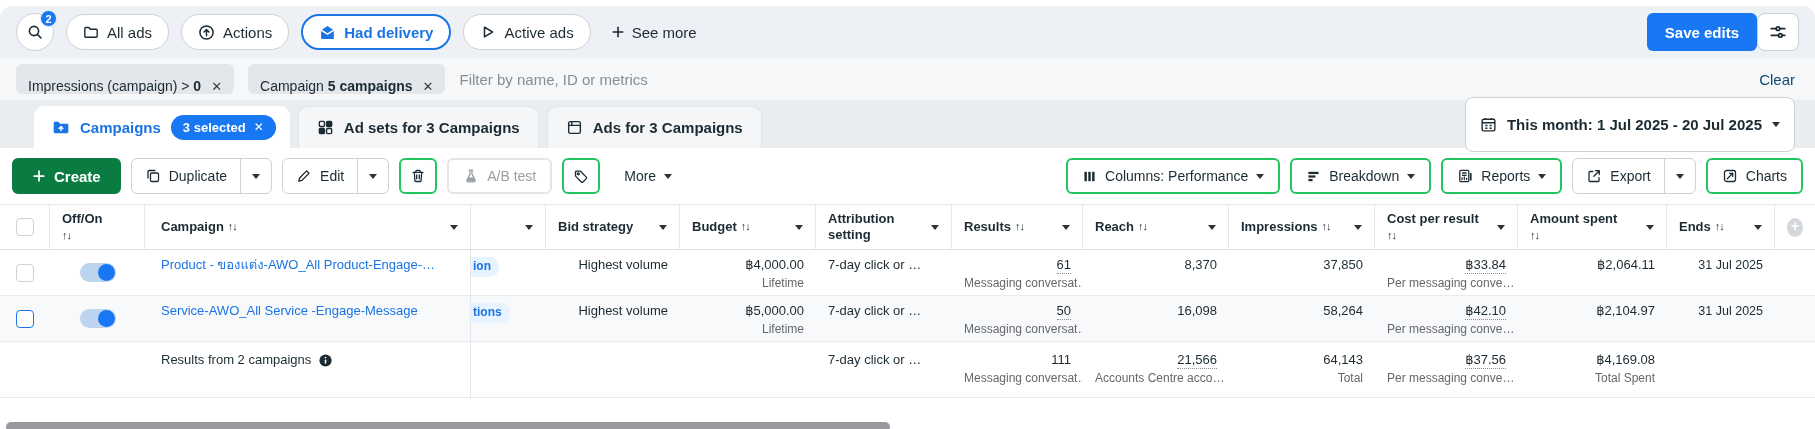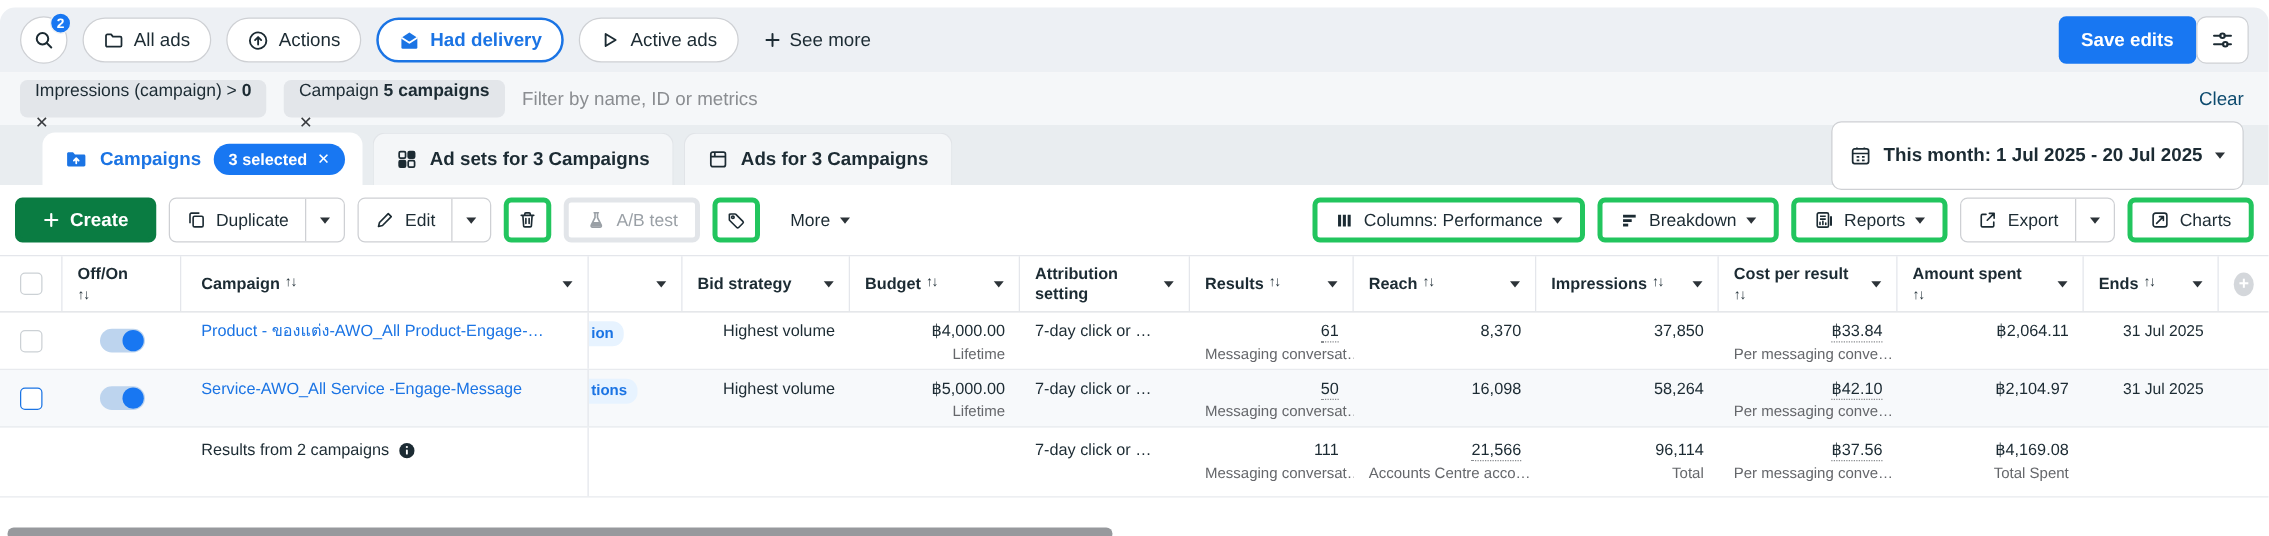--- a/index.html
+++ b/index.html
@@ -41,22 +41,22 @@
   .sliders-btn {
     width:42px; height:38px; background:#fff; border:1px solid #ced0d4; border-radius:8px;
     display:flex; align-items:center; justify-content:center; cursor:pointer;
   }
 
   
   .filterbar {
     height:42px; background:#f5f7f9; display:flex; align-items:center; padding:0 16px; gap:14px;
   }
   .chip {
-    height:30px; background:#e3e6ea; border-radius:6px; display:flex; align-items:flex-start;
-    gap:10px; padding:0 12px; font-size:14px; cursor:pointer; white-space:nowrap;flex-direction:column;
+    height:30px; background:#e3e6ea; border-radius:6px; display:flex; align-items:flex-end;
+    gap:10px; padding:0 12px; font-size:14px; cursor:pointer; white-space:nowrap;
   }
   .chip b { font-weight:700; }
   .chip .x { font-size:13px; color:#3a3d41; cursor:pointer; }
   .filter-input {
     flex:1; border:none; background:transparent; outline:none; font-size:15px;
     font-family:inherit; color:#1c2b33;
   }
   .filter-input::placeholder { color:#8a8d91; }
   .clear { font-size:15px; color:#0c4a6e; cursor:pointer; padding-right:4px; }
 
@@ -78,21 +78,21 @@
   .date-btn {
     margin-left:auto; align-self:center; height:55px; background:#fff; border:1px solid #ced0d4;
     border-radius:8px; display:flex; align-items:center; gap:10px; padding:0 14px;
     font-size:15px; font-weight:600; cursor:pointer; white-space:nowrap;
   }
 
   
   .card { background:#fff; }
   .toolbar { height:56px; display:flex; align-items:center; padding:0 12px; gap:10px; }
   .btn {
-    height:36px; background:#fff; border:4px solid #22c55e; border-radius:6px;
+    height:36px; background:#fff; border:2px solid #22c55e; border-radius:6px;
     display:flex; align-items:center; gap:8px; padding:0 14px; font-size:14px; font-weight:500;
     cursor:pointer; white-space:nowrap;
   }
   .btn.green { background:#0a7c42; border-color:#0a7c42; color:#fff; font-weight:700; font-size:15px; padding:0 18px; }
   .btn.disabled { color:#9aa0a6; border-color:#e2e5e9; cursor:default; }
   .split { display:flex; height:36px; border:1px solid #ced0d4; border-radius:6px; overflow:hidden; background:#fff; }
   .split .seg {
     display:flex; align-items:center; gap:8px; padding:0 13px; font-size:14px; font-weight:500; cursor:pointer;
   }
   .split .seg + .seg { border-left:1px solid #ced0d4; padding:0 11px; }
@@ -490,21 +490,21 @@
               <circle cx="8" cy="4.9" r="0.95" fill="#fff"></circle>
             </svg>
         </span>
       </div>
       <div class="td"></div>
       <div class="td"></div>
       <div class="td"></div>
       <div class="td"><span>7-day click or …</span></div>
       <div class="td r"><span>111</span><div class="sub">Messaging conversat…</div></div>
       <div class="td r"><span class="u">21,566</span><div class="sub">Accounts Centre acco…</div></div>
-      <div class="td r"><span>96,114</span><div class="sub">Total</div></div>
+      <div class="td r"><span>64,143</span><div class="sub">Total</div></div>
       <div class="td r"><span class="u">฿37.56</span><div class="sub">Per messaging conve…</div></div>
       <div class="td r"><span>฿4,169.08</span><div class="sub">Total Spent</div></div>
       <div class="td"></div>
       <div class="td"></div>
     </div>
   </div>
 
   <div class="hscroll"></div>
 </div>
 

